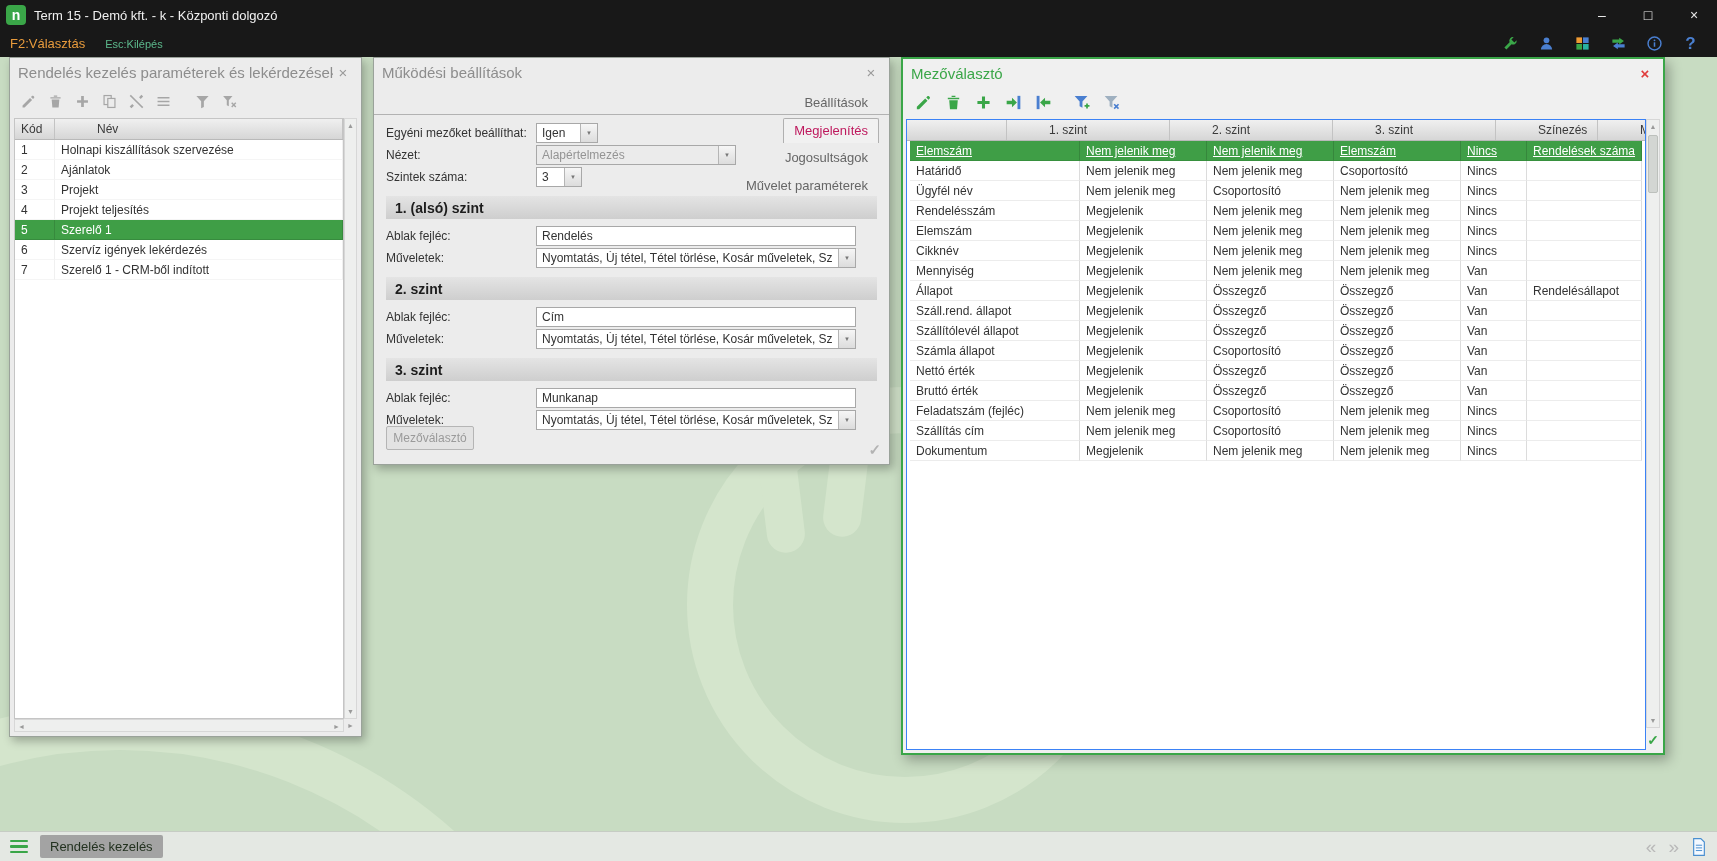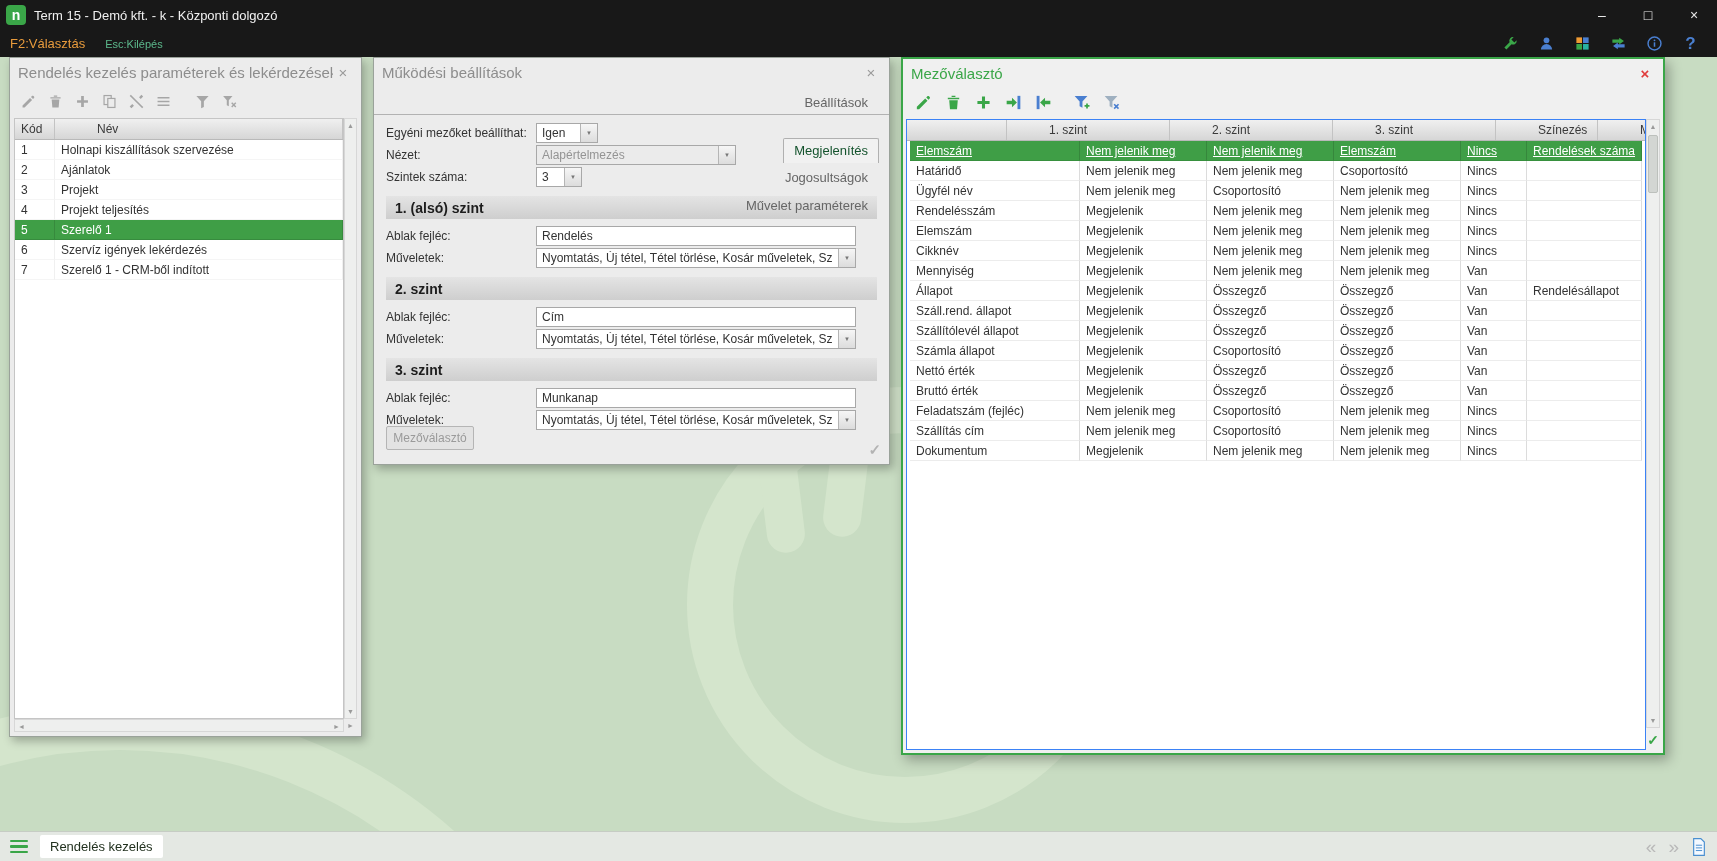--- a/index.html
+++ b/index.html
@@ -56,21 +56,21 @@
   .lp-grid .grid-row.selected .cell { border-right:1px solid rgba(0,0,0,.12); border-bottom:1px solid #378b3e; }
   .lp-vscroll { position:absolute; top:0; right:0; width:13px; bottom:13px; background:#eeefee; border:1px solid #d7d7d7; display:flex; flex-direction:column; justify-content:space-between; }
   .lp-hscroll { position:absolute; left:0; bottom:0; height:13px; right:13px; background:#eeefee; border:1px solid #d7d7d7; display:flex; justify-content:space-between; }
   .lp-hscroll .scroll-arrow { width:13px; }
   .lp-corner { position:absolute; right:0; bottom:0; width:13px; height:13px; color:#9a9a9a; font-size:7px; text-align:center; line-height:13px; }
 
   
   .mid-panel { left:373px; top:57px; width:517px; height:408px; z-index:2; }
   .tabs { display:flex; gap:3px; padding:4px 10px 0; height:29px; align-items:flex-end; border-bottom:1px solid #b2b2b2;flex-direction:column; }
   .tab { padding:4px 10px 5px; font-size:13px; color:#666; border:1px solid transparent; border-bottom:none; }
-  .tab.active { background:#f1f1f1; border-color:#b0b0b0; color:#14532d; margin-bottom:-1px; border-radius:2px 2px 0 0;margin-top:20px; }
+  .tab.active { background:#f1f1f1; border-color:#b0b0b0; color:#be185d; margin-bottom:-1px; border-radius:2px 2px 0 0; }
   .form { padding:7px 12px 0; }
   .form-row { display:flex; align-items:center; height:21px; margin-bottom:1px; }
   .form-label { width:150px; flex:none; color:#333; }
   .textinput { height:20px; border:1px solid #a8a8a8; background:#fff; padding:0 5px; display:flex; align-items:center; overflow:hidden; white-space:nowrap; }
   .dropdown { height:20px; border:1px solid #a8a8a8; background:#fff; display:flex; align-items:center; }
   .dd-text { padding-left:5px; flex:1; overflow:hidden; white-space:nowrap; }
   .dd-arrow { width:17px; height:100%; background:linear-gradient(#f6f6f6,#dcdcdc); border-left:1px solid #b5b5b5; display:flex; align-items:center; justify-content:center; font-size:6px; color:#777; flex:none; }
   .dropdown.disabled { background:#ebebeb; color:#949494; }
   .w200{width:200px;} .w62{width:62px;} .w46{width:46px;} .w320{width:320px;}
   .section-head { height:23px; background:linear-gradient(#e4e4e4,#cecece); display:flex; align-items:center; padding:0 9px; font-weight:bold; font-size:14px; color:#1d1d1d; margin:9px 0 6px; }
@@ -97,21 +97,21 @@
     background-position:0 0, 170px 0, 297px 0, 424px 0, 551px 0, 617px 0; }
   .rp-vscroll { position:absolute; right:0; top:0; width:14px; bottom:22px; background:#eeefee; border:1px solid #d7d7d7; display:flex; flex-direction:column; }
   .rp-vscroll .scroll-track { flex:1; position:relative; }
   .scroll-thumb { position:absolute; top:2px; left:1px; right:1px; height:58px; background:#d3d6d3; border:1px solid #bcc0bc; border-radius:2px; }
   .rp-check { position:absolute; right:0; bottom:1px; width:14px; height:18px; color:#3aa648; font-weight:bold; font-size:14px; text-align:center; line-height:18px; }
 
   
   .statusbar { position:absolute; left:0; right:0; bottom:0; height:30px; background:#e4e8e3; border-top:1px solid #c6ccc4; display:flex; align-items:center; padding:0 10px; gap:12px; z-index:5; }
   .hamburger { width:18px; display:flex; flex-direction:column; gap:3px; }
   .hamburger span { height:2.5px; background:#3aa648; border-radius:1px; }
-  .task-chip { background:#ffffff; color:#22311f; font-size:13px; padding:4px 10px; border-radius:2px; }
+  .task-chip { background:#a3a3a3; color:#22311f; font-size:13px; padding:4px 10px; border-radius:2px; }
   .status-right { margin-left:auto; display:flex; align-items:center; gap:12px; }
   .nav-glyph { color:#b9b9b9; font-size:19px; line-height:20px; }
   .doc-icon svg { width:16px; height:20px; display:block; }
 </style>
 </head>
 <body>
 
 <div class="app">
 
   <svg class="watermark" viewBox="0 0 1717 774" aria-hidden="true">

